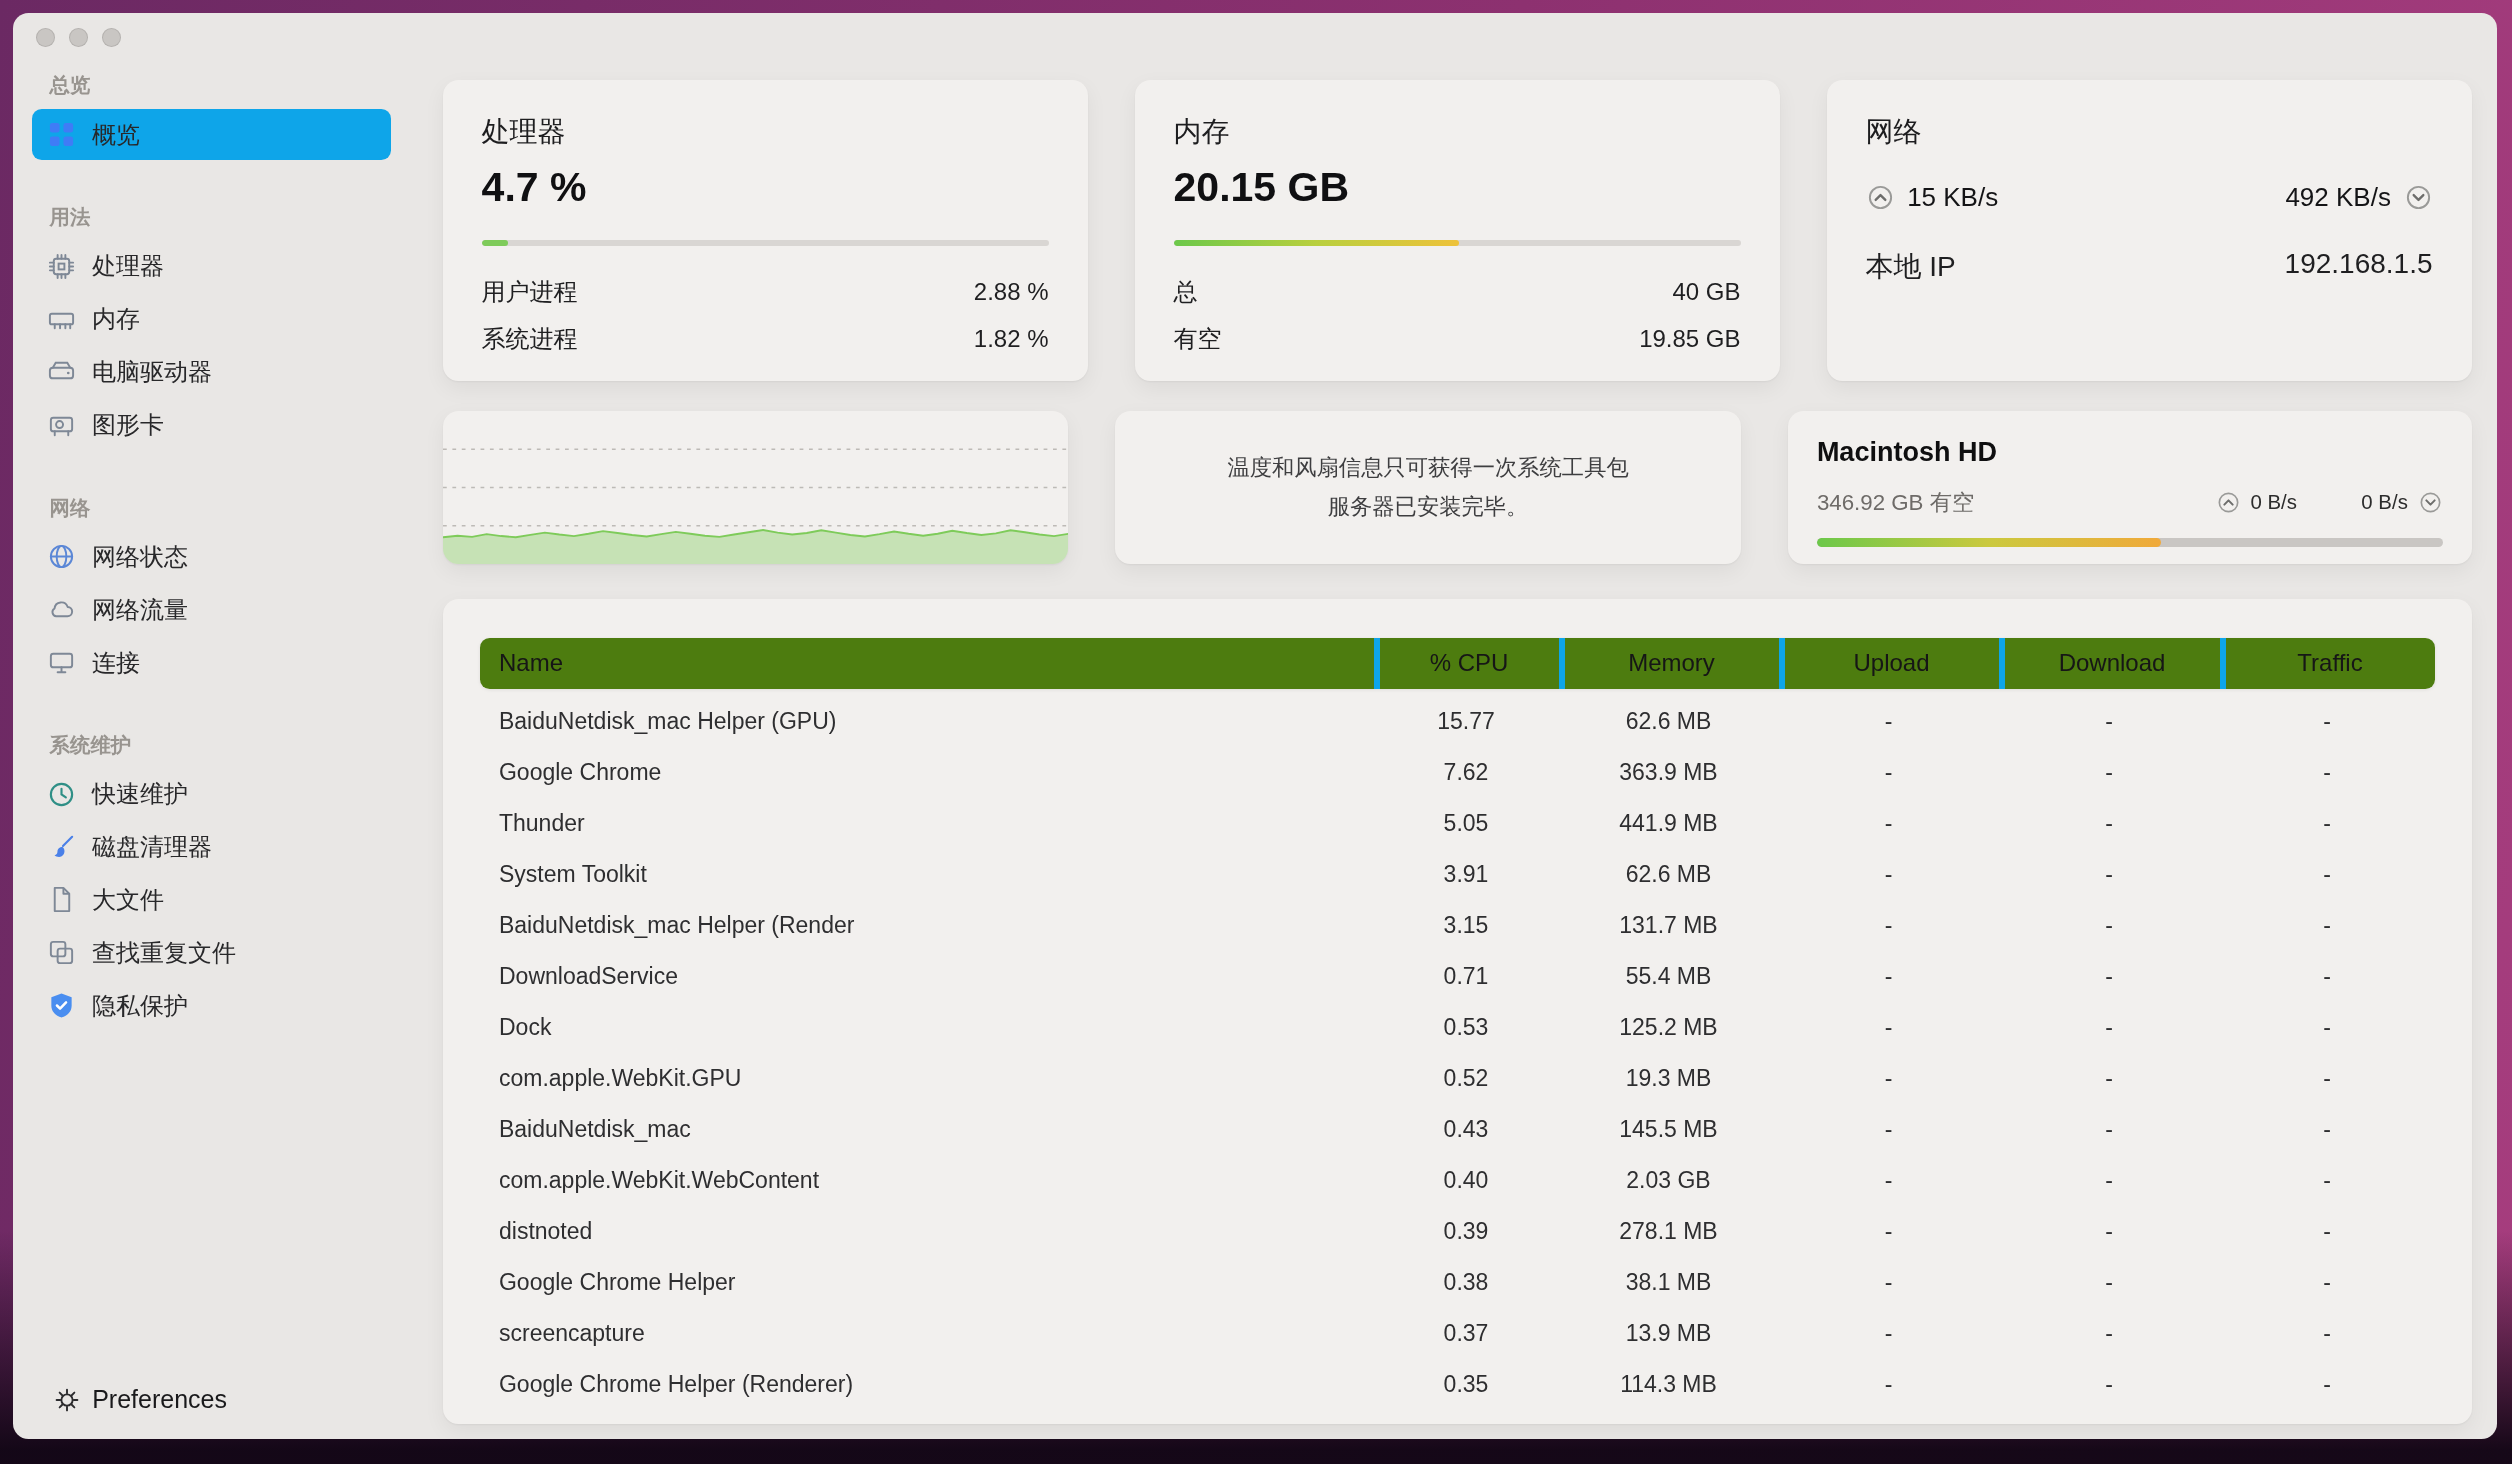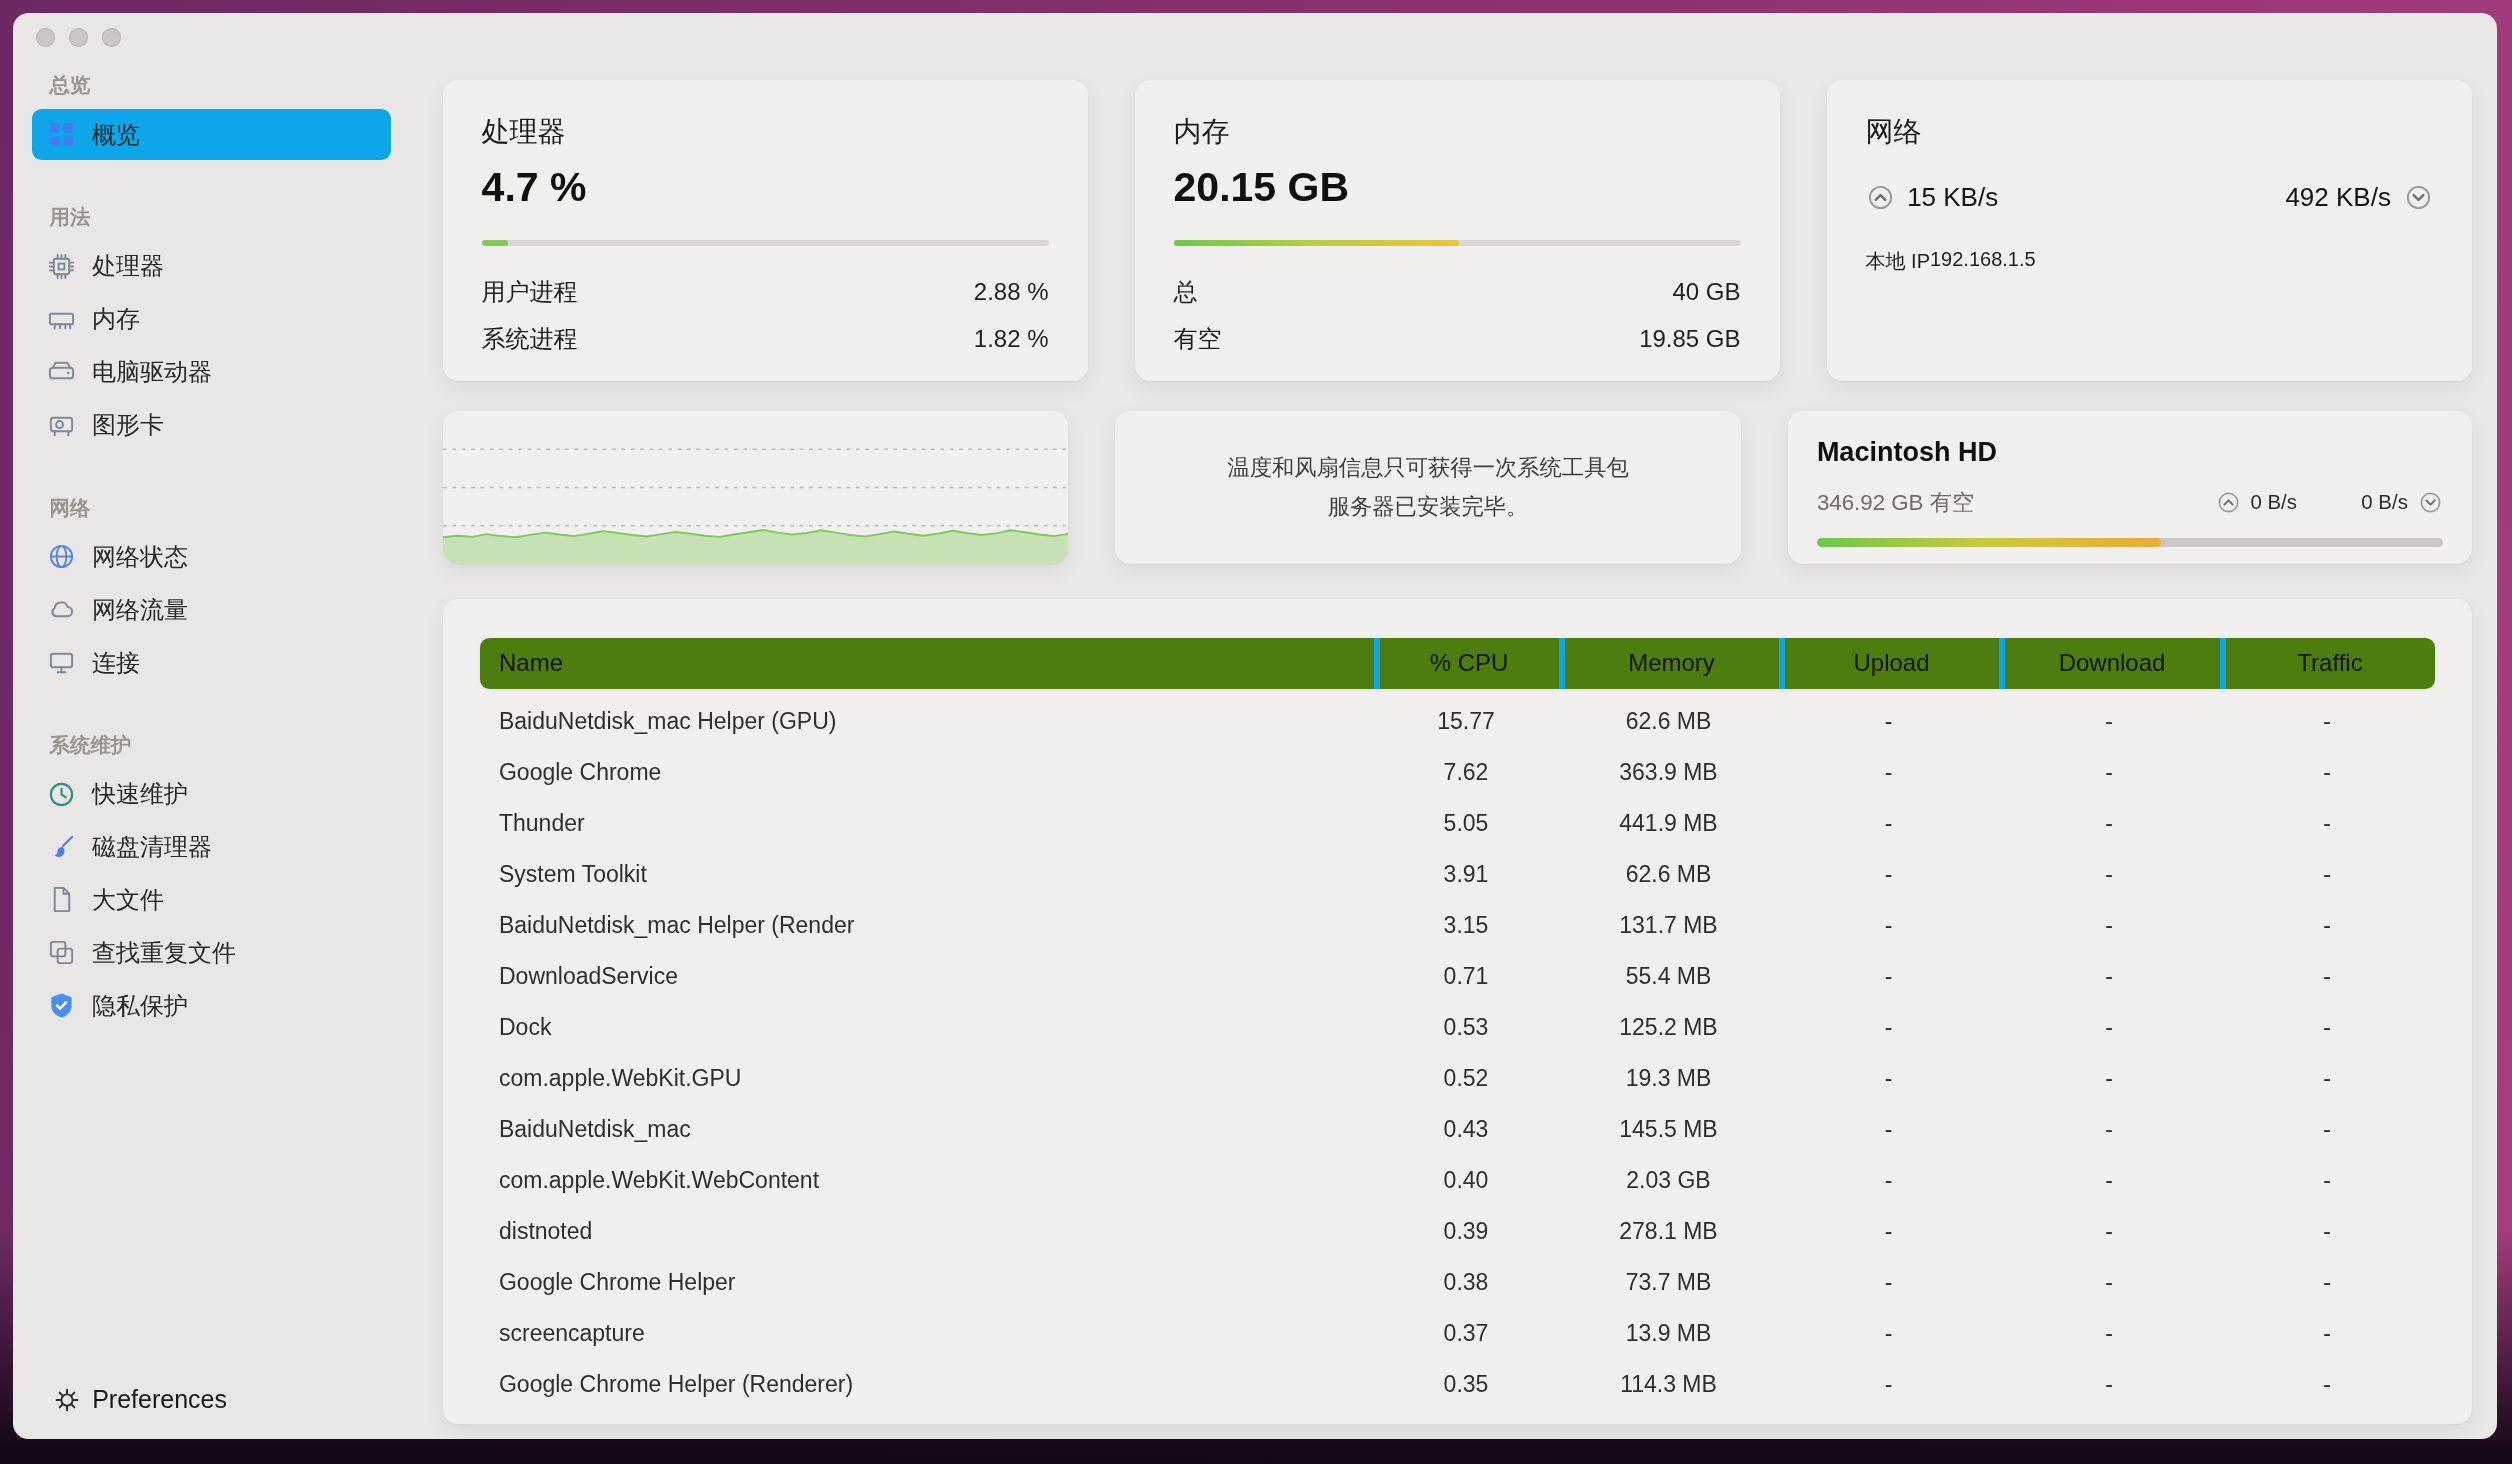--- a/index.html
+++ b/index.html
@@ -49,22 +49,22 @@
   .bar-fill { height: 100%; border-radius: 2.9px; }
   .cpu-fill { background: #7ecb5a; }
   .mem-fill { background: linear-gradient(90deg, #6cc84a, #b9cf3e, #eec23a); }
   .stat-rows { margin-top: 23px; }
   .stat-row { display: flex; justify-content: space-between; align-items: center;
               height: 47px; font-size: 24px; color: #1f1f21; }
 
   .net-rates { display: flex; align-items: center; gap: 12.6px; margin-top: 31px;
                font-size: 26px; font-weight: 500; color: #141416; }
   .net-rates .right { margin-left: auto; display: flex; align-items: center; gap: 12.6px; }
-  .net-ip { display: flex; margin-top: 35px;
-            font-size: 20px; color: #1f1f21; }
+  .net-ip { display: flex; justify-content: space-between; margin-top: 35px;
+            font-size: 28px; color: #1f1f21; }
 
   .chart-card { position: relative; overflow: hidden; padding: 0; }
   .chart-card svg { position: absolute; inset: 0; width: 100%; height: 100%; display: block; }
 
   .notice-card { display: flex; align-items: center; justify-content: center;
                  text-align: center; font-size: 22.3px; color: #3e3e40; line-height: 1.75; }
 
   .disk-card { padding: 26px 29px; }
   .disk-title { font-size: 27px; font-weight: 600; color: #0f0f10; }
   .disk-sub { display: flex; align-items: center; gap: 9px; margin-top: 20px;
@@ -421,21 +421,21 @@
             <div class="cell cell-name">distnoted</div>
             <div class="cell cell-center">0.39</div>
             <div class="cell cell-center">278.1 MB</div>
             <div class="cell cell-center">-</div>
             <div class="cell cell-center">-</div>
             <div class="cell cell-center">-</div>
           </div>
           <div class="proc-grid proc-row">
             <div class="cell cell-name">Google Chrome Helper</div>
             <div class="cell cell-center">0.38</div>
-            <div class="cell cell-center">73.7 MB</div>
+            <div class="cell cell-center">38.1 MB</div>
             <div class="cell cell-center">-</div>
             <div class="cell cell-center">-</div>
             <div class="cell cell-center">-</div>
           </div>
           <div class="proc-grid proc-row">
             <div class="cell cell-name">screencapture</div>
             <div class="cell cell-center">0.37</div>
             <div class="cell cell-center">13.9 MB</div>
             <div class="cell cell-center">-</div>
             <div class="cell cell-center">-</div>

